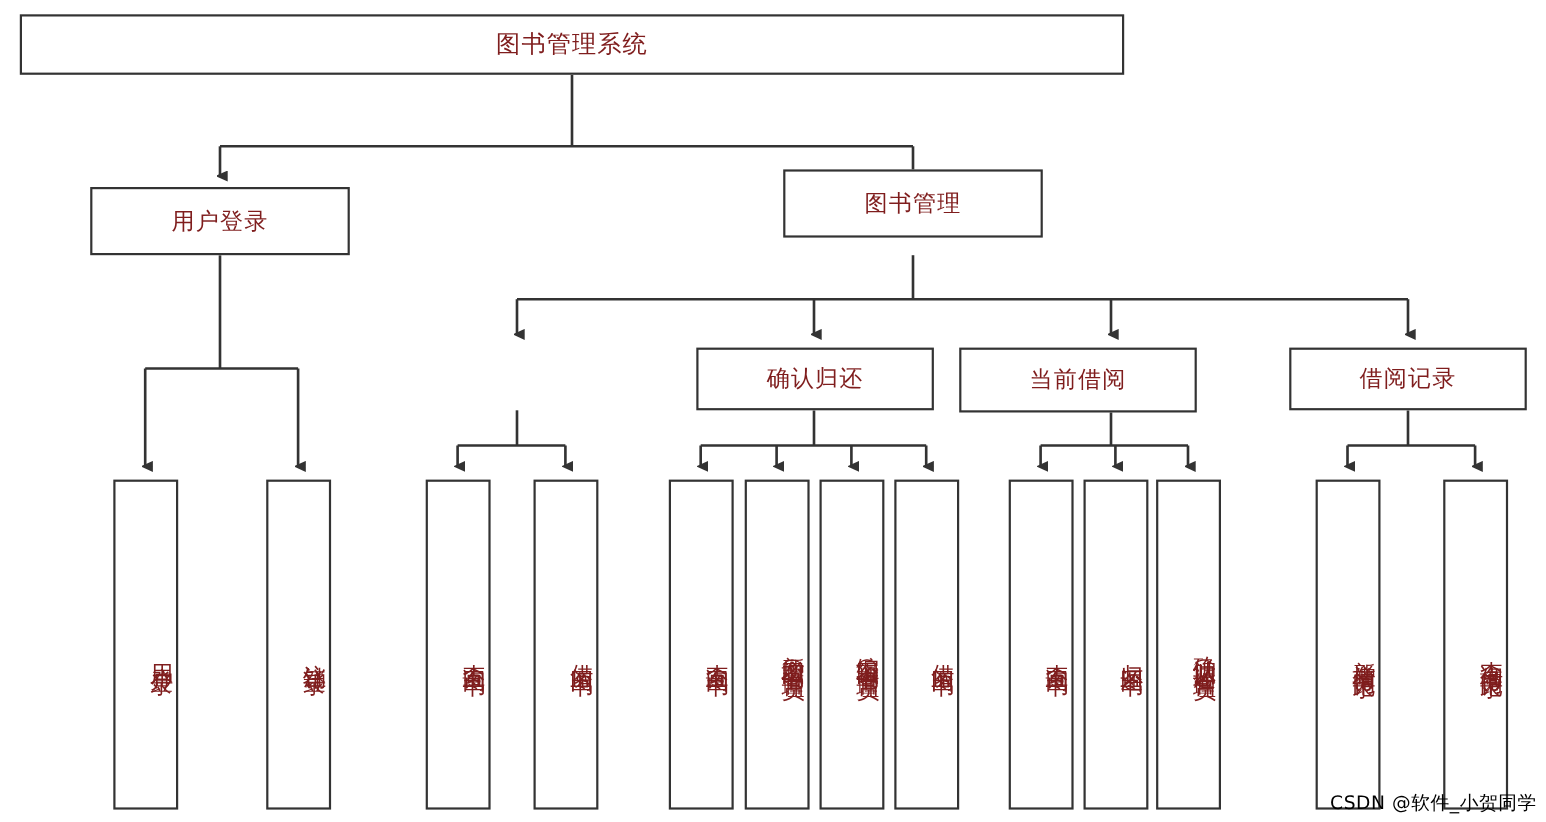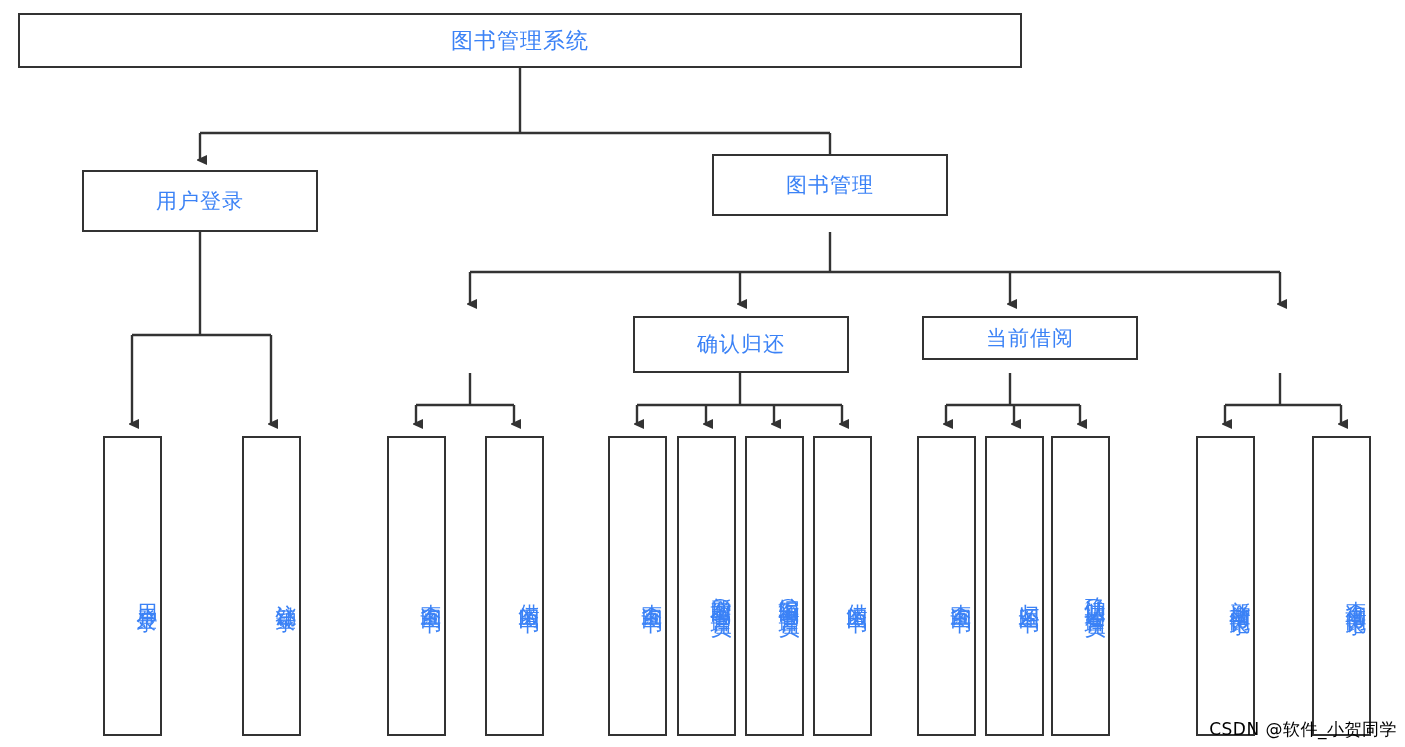--- a/index.html
+++ b/index.html
@@ -26,21 +26,21 @@
     pointer-events: none;
   }
   .node {
     position: absolute;
     box-sizing: border-box;
     background: #ffffff;
     border: 2px solid #333333;
     display: flex;
     align-items: center;
     justify-content: center;
-    color: #3b82f6;
+    color: #7f1d1d;
     font-size: 21px;
     letter-spacing: 1px;
     line-height: 1.25;
     text-align: right;
   }
   .node.root {
     font-size: 22px;
   }
   .node.level2 {
     font-size: 21px;
@@ -132,22 +132,25 @@
   <div class="node level2" style="left:82px; top:170px; width:236px; height:62px;">
     <span>用户登录</span>
   </div>
   <div class="node level2" style="left:712px; top:154px; width:236px; height:62px;">
     <span>图书管理</span>
   </div>
 
   <div class="node level2" style="left:633px; top:316px; width:216px; height:57px;">
     <span>确认归还</span>
   </div>
-  <div class="node level2" style="left:922px; top:316px; width:216px; height:44px;">
+  <div class="node level2" style="left:872px; top:316px; width:216px; height:59px;">
     <span>当前借阅</span>
+  </div>
+  <div class="node level2" style="left:1172px; top:316px; width:216px; height:57px;">
+    <span>借阅记录</span>
   </div>
 
   <div class="node leaf" style="left:103px; top:436px; width:59px; height:300px;">
     <span class="vtext">用户登录</span>
   </div>
   <div class="node leaf" style="left:242px; top:436px; width:59px; height:300px;">
     <span class="vtext">注销登录</span>
   </div>
 
   <div class="node leaf" style="left:387px; top:436px; width:59px; height:300px;">

